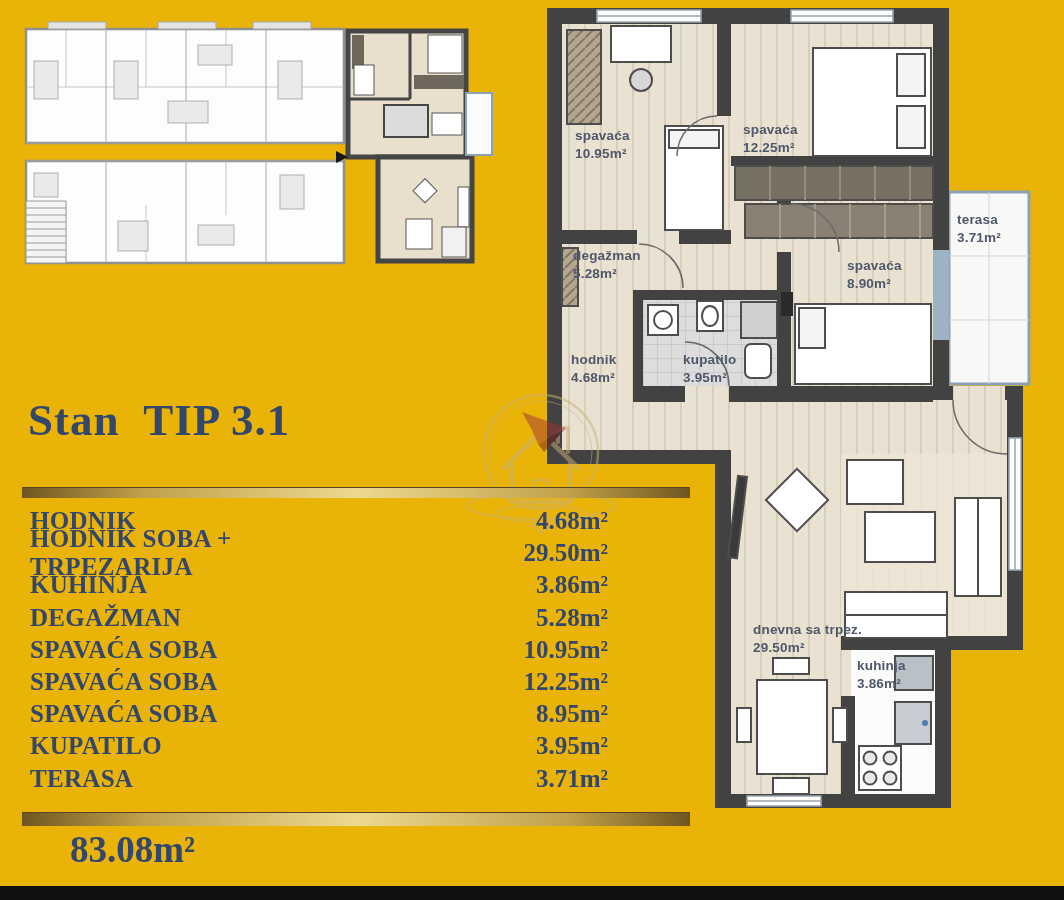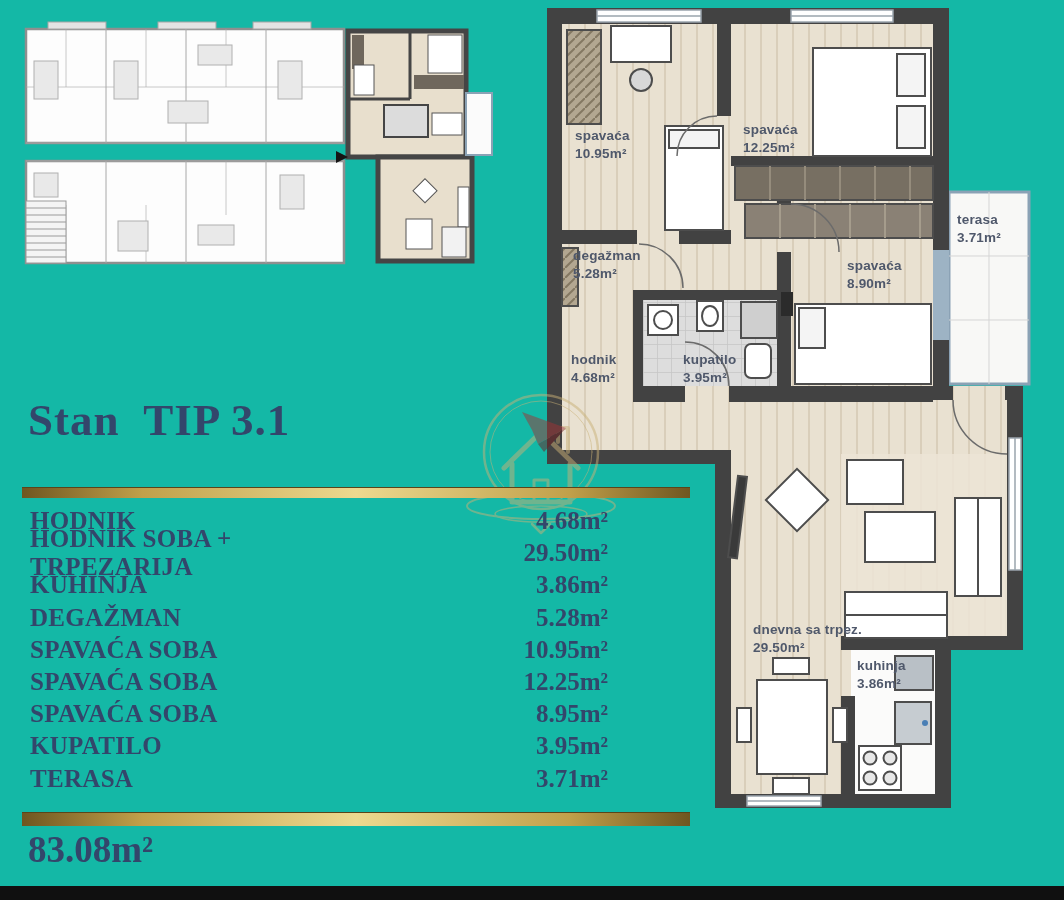--- a/index.html
+++ b/index.html
@@ -1,34 +1,34 @@
 <!DOCTYPE html>
 <html><head>
 <meta charset="utf-8">
 <style>
   html,body{margin:0;padding:0;background:#fff;}
-  .page{position:relative;width:1064px;height:900px;background:#14b8a6;overflow:hidden;
+  .page{position:relative;width:1064px;height:900px;background:#eab308;overflow:hidden;
         font-family:"Liberation Serif",serif;}
   .thumb{position:absolute;left:18px;top:5px;z-index:1;}
   .mainplan{position:absolute;left:545px;top:8px;z-index:1;}
   .wm{position:absolute;left:446px;top:372px;z-index:2;opacity:.5;}
   .goldbar{position:absolute;left:22px;width:668px;z-index:3;
      background:linear-gradient(90deg,#6f5620,#c1a04a 18%,#ecd98f 50%,#c1a04a 82%,#6f5620);
      border-top:1px solid #5a451a;}
   #gb1{top:487px;height:10px;}
   #gb2{top:812px;height:13px;}
   .title{position:absolute;left:28px;top:394px;z-index:4;font-size:45px;font-weight:bold;
      color:#33466b;white-space:pre;letter-spacing:1px;text-align:right;}
   .rooms{position:absolute;left:30px;top:505px;width:578px;z-index:4;}
   .rrow{display:flex;align-items:center;height:32.2px;font-size:25px;font-weight:bold;color:#33466b;}
   .rl{flex:1;letter-spacing:.3px;}
   .rv{width:240px;text-align:right;}
   .total{position:absolute;left:28px;top:828px;z-index:4;display:flex;align-items:baseline;
      font-size:37px;font-weight:bold;color:#33466b;}
-  .tv{}
+  .tv{margin-left:42px;}
   .blackbar{position:absolute;left:0;top:886px;width:1064px;height:14px;background:#101010;z-index:5;}
   svg text{font-family:"Liberation Sans",sans-serif;font-weight:bold;fill:#4f586b;}
   .lbl{font-size:13.5px;letter-spacing:.2px;}
 </style>
 </head>
 <body>
 
 <div class="page">
 
   <svg class="thumb" width="486" height="266" viewBox="0 0 486 266">

